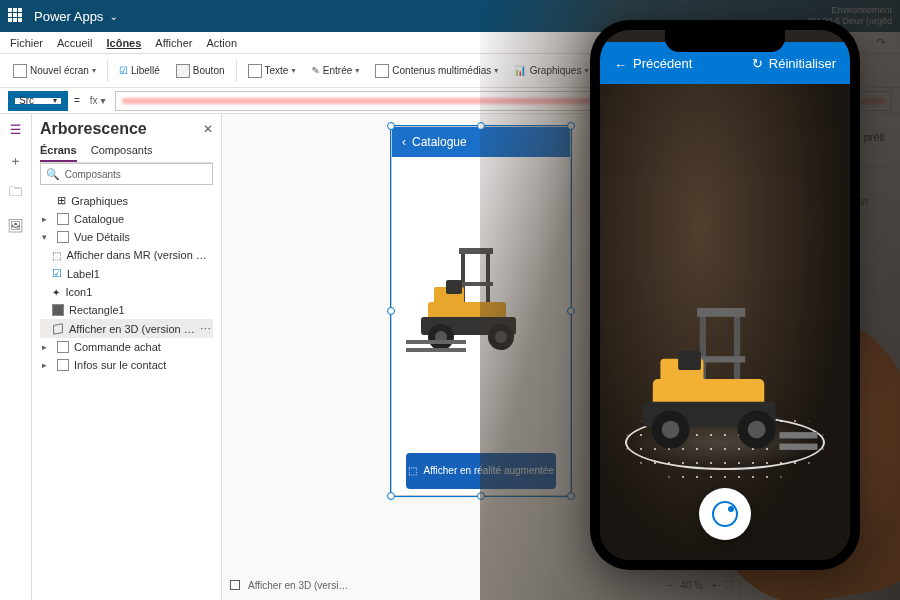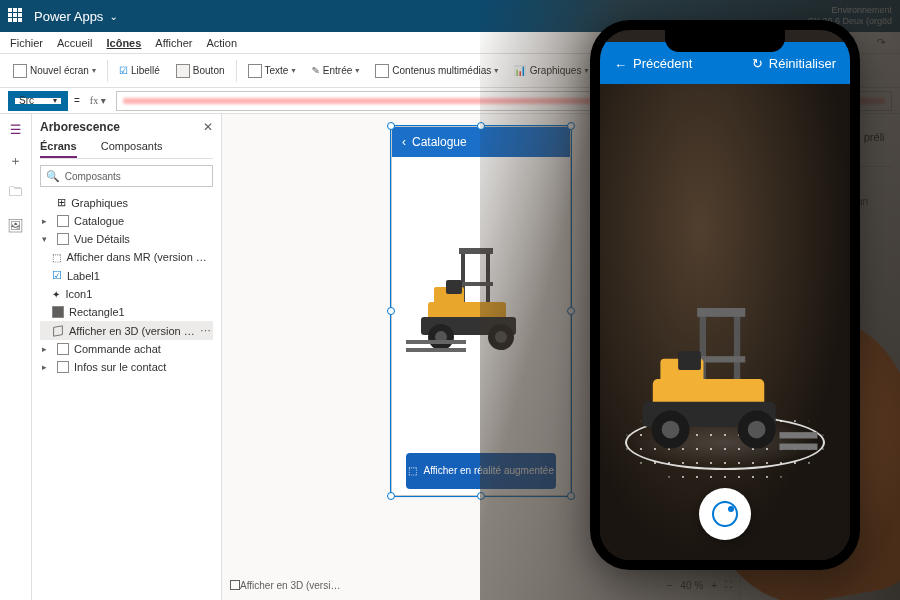--- a/index.html
+++ b/index.html
@@ -26,35 +26,35 @@
 
 .ribbon{height:34px;display:flex;align-items:center;border-bottom:1px solid #e1dfdd;padding:0 8px;gap:6px;font-size:10px;color:#323130}
 .rbtn{display:flex;align-items:center;gap:3px;padding:2px 5px;white-space:nowrap}
 .rbtn .ric{width:14px;height:14px;border:1px solid #8a8886;display:inline-block}
 .rbtn .chev{font-size:8px;color:#605e5c}
 .rsep{width:1px;height:22px;background:#e1dfdd}
 
 
 .fbar{height:26px;display:flex;align-items:center;border-bottom:1px solid #e1dfdd;padding:0 8px;gap:6px;font-size:10px}
 .fbar .src{width:60px;height:20px;border:7px solid #0369a1;padding:0 4px;display:flex;align-items:center;justify-content:space-between;background:#fff}
-.fbar .fx{font-family:Liberation Serif, serif;color:#605e5c;padding:0 4px}
+.fbar .fx{font-family:Liberation Sans, sans-serif;color:#605e5c;padding:0 4px}
 .fbar .finput{flex:1;height:20px;border:1px solid #c8c6c4;background:#fff;display:flex;align-items:center;padding:0 6px}
 .fbar .redacted{height:6px;flex:1;background:linear-gradient(90deg,#ffb3b3,#ffb3b3);border-radius:2px;filter:blur(1.5px)}
 
 
 .main{flex:1;display:flex;min-height:0}
 .rail{width:32px;border-right:1px solid #e1dfdd;display:flex;flex-direction:column;align-items:center;padding-top:6px;gap:14px;color:#605e5c}
 .rail .ritem{width:18px;height:18px;display:flex;align-items:center;justify-content:center;font-size:13px}
 .rail .ritem.sel{color:#742774}
 
 .tree{width:190px;border-right:1px solid #e1dfdd;display:flex;flex-direction:column;padding:6px 8px;font-size:11px}
 .tree-head{display:flex;align-items:center;justify-content:space-between;margin-bottom:6px}
-.tree-head h3{font-size:12px;font-weight:600}
+.tree-head h3{font-size:16px;font-weight:600}
 .tree-head .x{font-size:12px;color:#605e5c}
-.tabs{display:flex;gap:24px;border-bottom:1px solid #e1dfdd;margin-bottom:6px;font-size:11px}
+.tabs{display:flex;gap:14px;border-bottom:1px solid #e1dfdd;font-size:11px}
 .tabs div{padding-bottom:4px}
 .tabs .active{border-bottom:2px solid #742774;font-weight:600}
 .search{height:22px;border:1px solid #c8c6c4;display:flex;align-items:center;padding:0 5px;gap:5px;color:#605e5c;margin-bottom:6px}
 .titem{display:flex;align-items:center;gap:5px;padding:3px 2px;color:#323130;white-space:nowrap;overflow:hidden;text-overflow:ellipsis}
 .titem.l1{padding-left:12px}
 .titem.sel{background:#edebe9}
 .titem .chev{width:10px;font-size:9px;color:#605e5c}
 .titem .tic{width:12px;height:12px;border:1px solid #8a8886;flex-shrink:0}
 .titem .cube{width:12px;height:12px;flex-shrink:0;position:relative}
 .titem .cube::before{content:"";position:absolute;inset:0;border:1px solid #605e5c;transform:skewY(-10deg) scale(.8)}
@@ -64,21 +64,21 @@
 .devframe{width:180px;height:370px;border:1px solid #c8c6c4;background:#fff;position:relative;box-shadow:0 1px 3px rgba(0,0,0,.1)}
 .selbox{position:absolute;inset:-2px;border:1px solid #0078d4;pointer-events:none}
 .handle{width:8px;height:8px;background:#fff;border:1px solid #0078d4;position:absolute;border-radius:50%}
 .h-tl{top:-4px;left:-4px}.h-tr{top:-4px;right:-4px}.h-bl{bottom:-4px;left:-4px}.h-br{bottom:-4px;right:-4px}
 .h-tm{top:-4px;left:calc(50% - 4px)}.h-bm{bottom:-4px;left:calc(50% - 4px)}
 .h-ml{left:-4px;top:calc(50% - 4px)}.h-mr{right:-4px;top:calc(50% - 4px)}
 .appbar{height:30px;background:#1a6fc9;color:#fff;display:flex;align-items:center;padding:0 10px;font-size:12px;gap:6px}
 .forklift-area{height:290px;display:flex;align-items:center;justify-content:center}
 .arbtn{margin:6px auto;width:150px;height:36px;border-radius:4px;background:#1560b8;color:#fff;display:flex;align-items:center;justify-content:center;font-size:10px;gap:6px;text-align:center;line-height:1.2}
 .canvas-footer{position:absolute;bottom:4px;left:0;right:0;height:22px;display:flex;align-items:center;padding:0 8px;font-size:10px;color:#605e5c;gap:8px}
-.cf-sel{display:flex;align-items:center;gap:0}
+.cf-sel{display:flex;align-items:center;gap:8px}
 .cf-sp{flex:1}
 
 
 .props{width:160px;border-left:1px solid #e1dfdd;padding:6px 8px;font-size:10px;color:#323130}
 .props .plabel{font-size:8px;color:#605e5c;text-transform:uppercase;letter-spacing:.3px}
 .props .pname{font-size:11px;margin:2px 0 6px}
 .ptabs{display:flex;gap:10px;border-bottom:1px solid #e1dfdd;margin-bottom:8px}
 .ptabs div{padding-bottom:4px;font-size:10px}
 .ptabs .active{border-bottom:2px solid #742774;font-weight:600}
 .prow{margin-bottom:10px;color:#605e5c}

